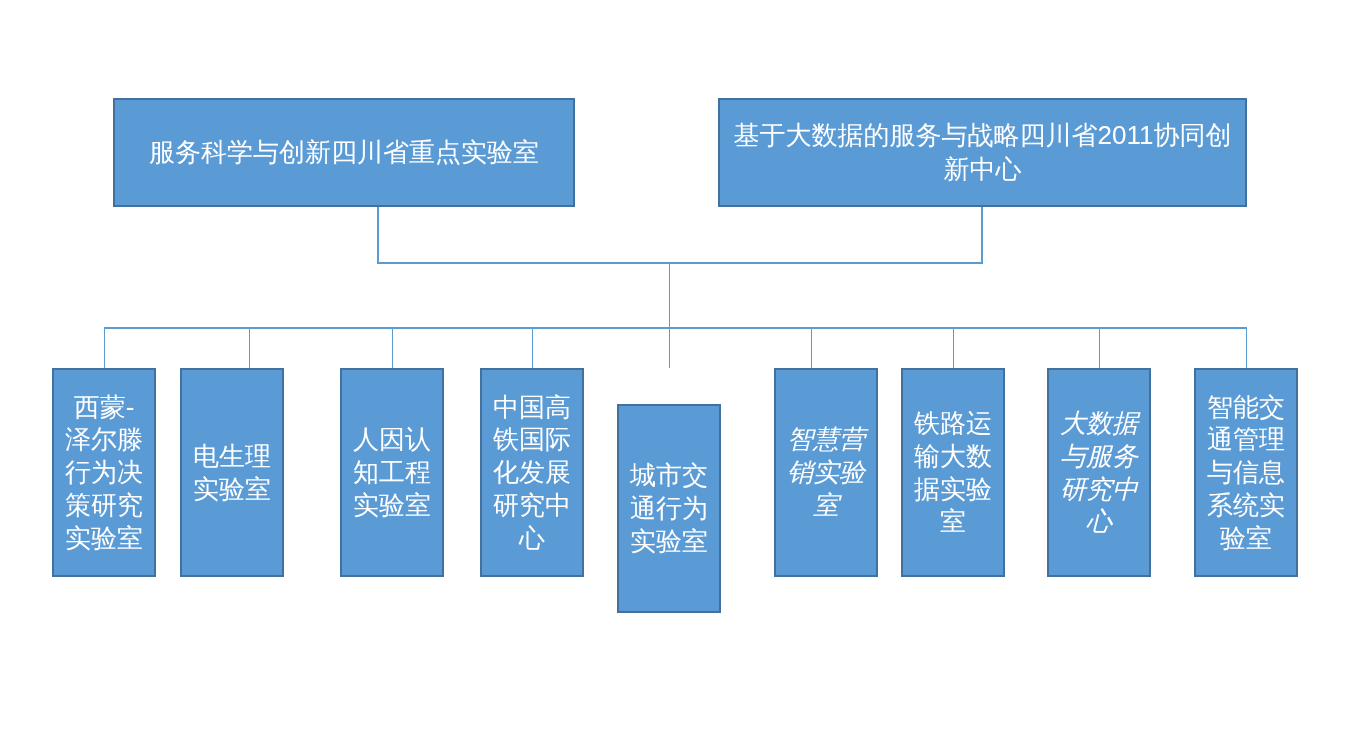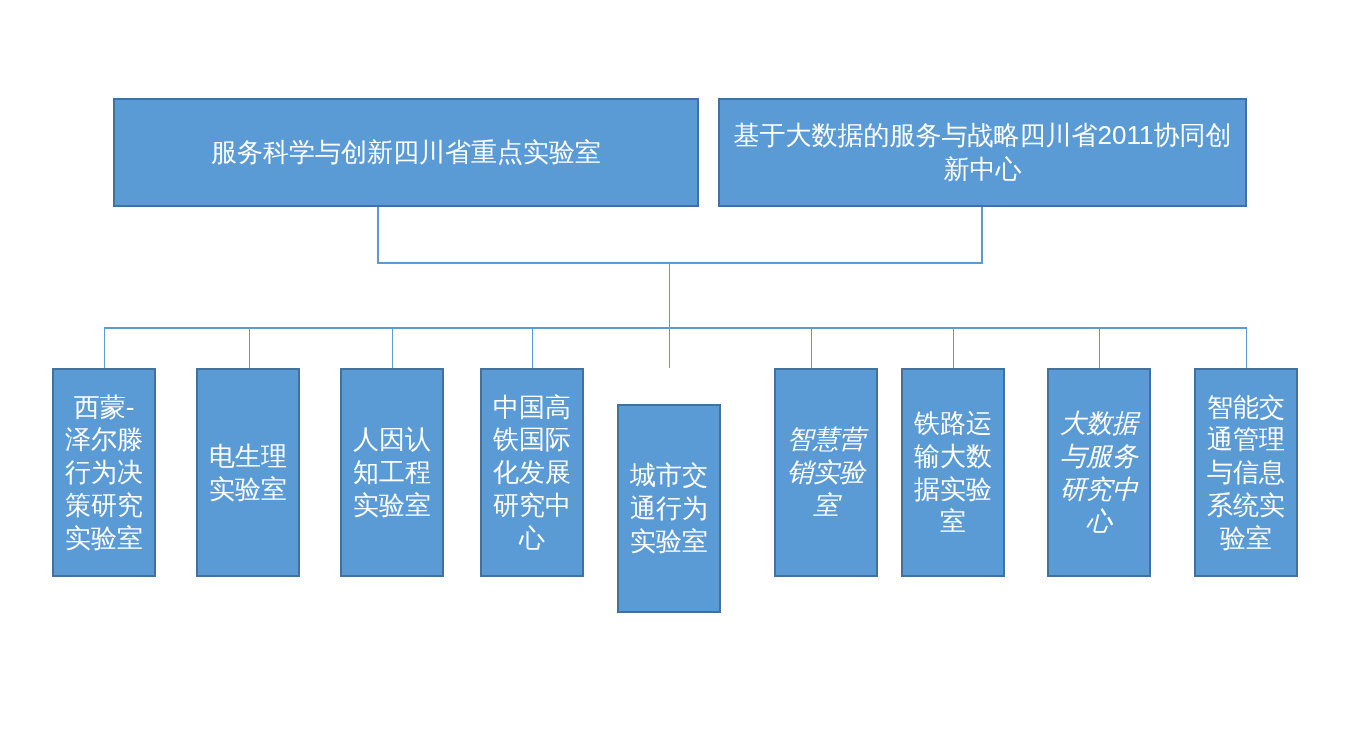--- a/index.html
+++ b/index.html
@@ -48,21 +48,21 @@
     background: #5B9BD5;
   }
   .vline { width: 1.5px; }
   .hline { height: 1.5px; }
 </style>
 </head>
 <body>
 
 <div class="canvas">
 
-  <div class="node parent-node" style="left:113px; width:586px;">
+  <div class="node parent-node" style="left:113px; width:462px;">
     <span>服务科学与创新四川省重点实验室</span>
   </div>
   <div class="node parent-node" style="left:718px; width:529px;justify-content:flex-end;">
     <span>基于大数据的服务与战略四川省2011协同创新中心</span>
   </div>
 
   <div class="line vline" style="left:377px; top:207px; height:56px;"></div>
   <div class="line vline" style="left:981px; top:207px; height:56px;"></div>
   <div class="line hline" style="left:377px; top:262px; width:606px;"></div>
 
@@ -75,21 +75,21 @@
   <div class="line vline" style="left:531.5px; top:327px; height:41px;"></div>
   <div class="line vline" style="left:668.5px; top:327px; height:41px;"></div>
   <div class="line vline" style="left:810.5px; top:327px; height:41px;"></div>
   <div class="line vline" style="left:952.5px; top:327px; height:41px;"></div>
   <div class="line vline" style="left:1098.5px; top:327px; height:41px;"></div>
   <div class="line vline" style="left:1245.5px; top:327px; height:41px;"></div>
 
   <div class="node child-node" style="left:52px;">
     <span>西蒙-泽尔滕行为决策研究实验室</span>
   </div>
-  <div class="node child-node" style="left:196px;">
+  <div class="node child-node" style="left:180px;">
     <span>电生理实验室</span>
   </div>
   <div class="node child-node" style="left:340px;">
     <span>人因认知工程实验室</span>
   </div>
   <div class="node child-node" style="left:480px;">
     <span>中国高铁国际化发展研究中心</span>
   </div>
   <div class="node child-node" style="left:617px;margin-top:36px;">
     <span>城市交通行为实验室</span>

